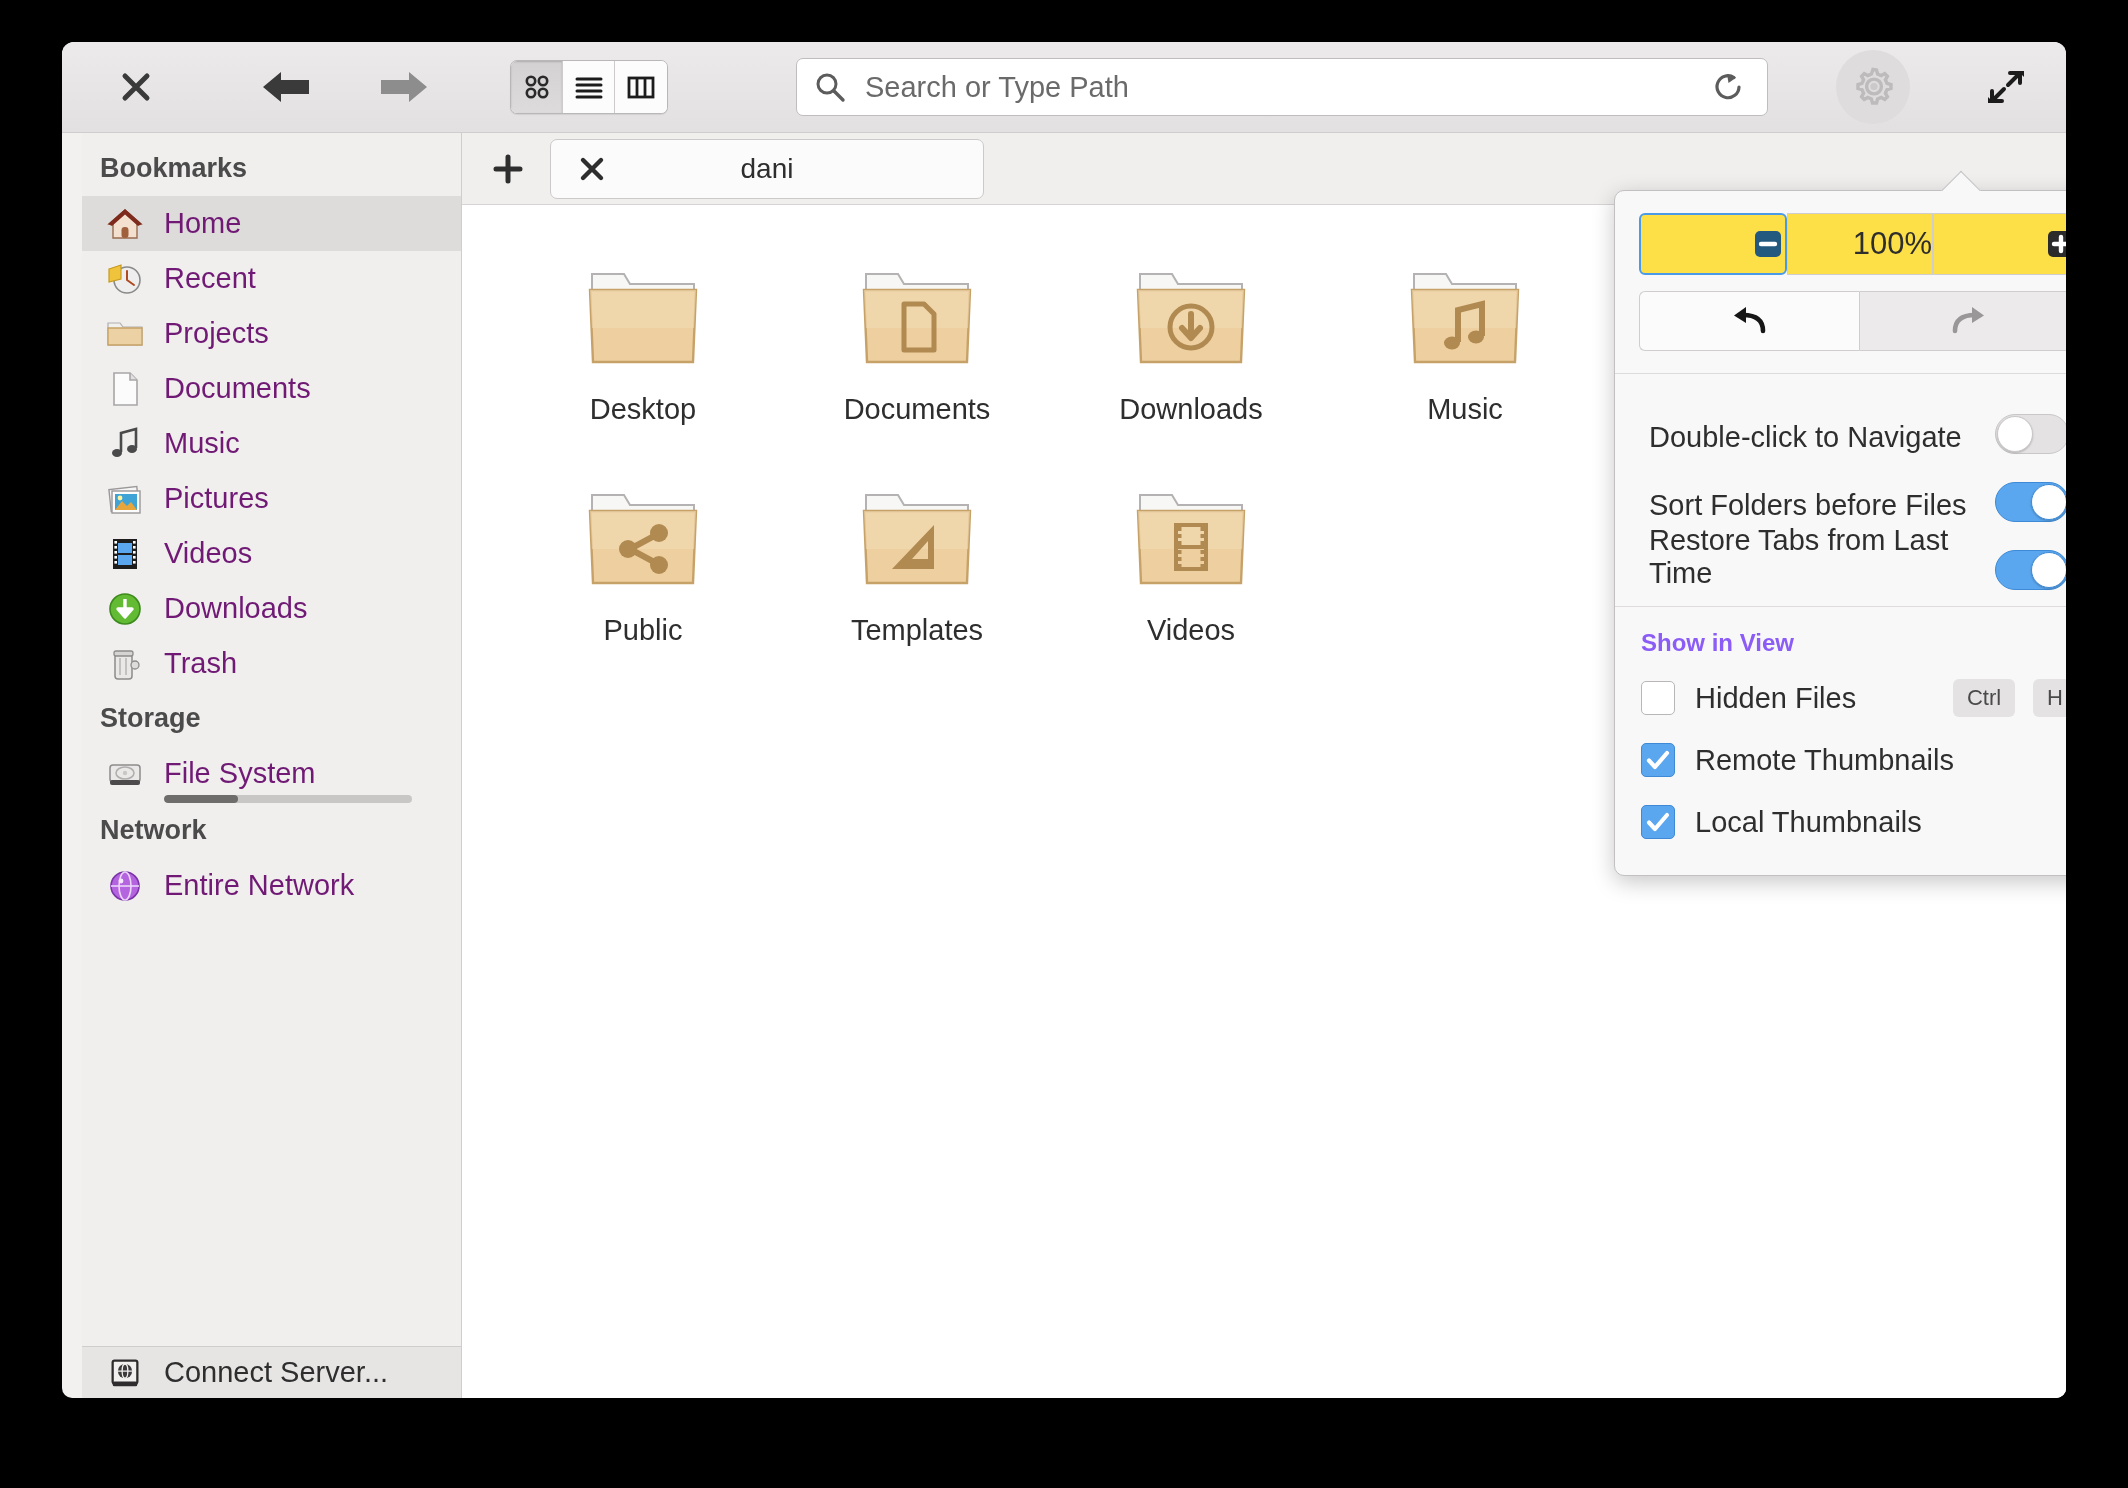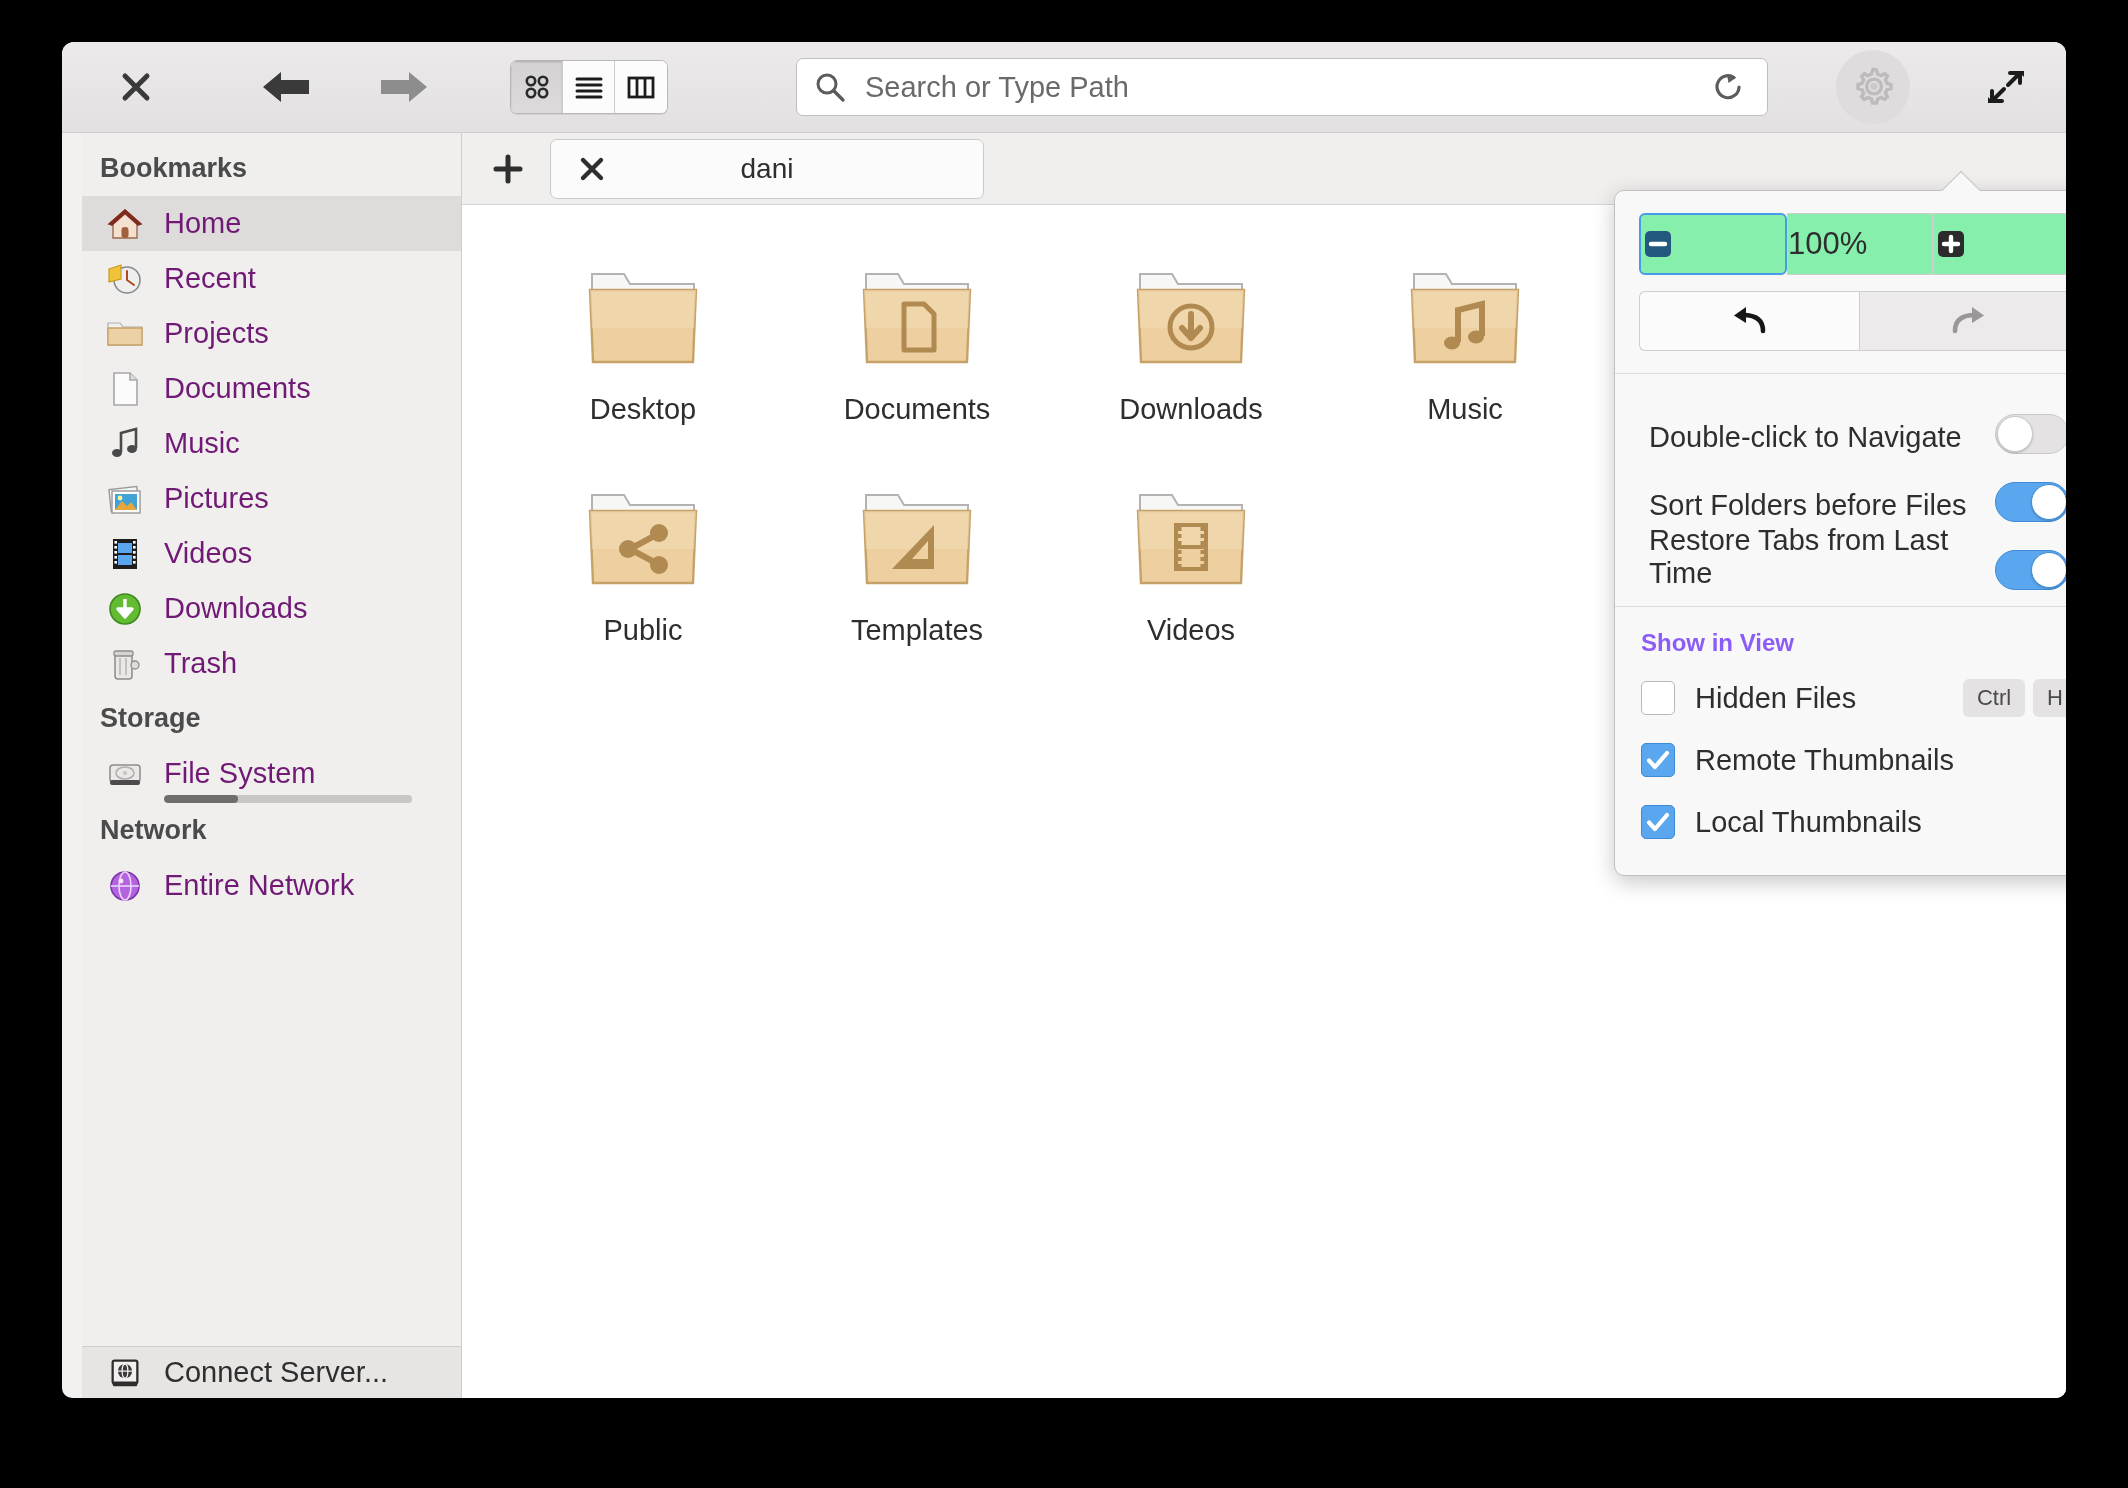--- a/index.html
+++ b/index.html
@@ -204,23 +204,23 @@
     border-left: 1px solid #c2c0c0;
     border-top: 1px solid #c2c0c0;
     transform: rotate(45deg);
   }
   .pop-sec { padding: 22px 24px; }
   .pop-div { height: 1px; background: #dddbdb; }
 
   .zoom-row { display: flex; height: 62px; margin-bottom: 16px; }
   .zoom-btn {
     flex: 1;
-    background: #86efac;
+    background: #fde047;
     border: 1px solid #cfcdcd;
-    display: flex; align-items: center; justify-content: flex-start;
+    display: flex; align-items: center; justify-content: flex-end;
     cursor: pointer;
   }
   .zoom-btn:first-child { border-radius: 6px 0 0 6px; }
   .zoom-btn:last-child { border-radius: 0 6px 6px 0; }
   .zoom-btn.focused { border: 2px solid #4a9ae8; border-radius: 6px; }
   #zoom-level { font-size: 31px; color: #2e2e2e; }
 
   .ur-row { display: flex; height: 60px; }
   .ur-btn {
     flex: 1;
@@ -257,21 +257,21 @@
   .pop-group-title { font-size: 24px; font-weight: bold; color: #8b5cf6; padding: 6px 26px 10px 26px; }
   .chk-row { display: flex; align-items: center; height: 62px; padding: 0 26px; cursor: pointer; }
   .chk {
     width: 34px; height: 34px; border-radius: 5px;
     border: 1px solid #b8b6b6; background: #ffffff;
     flex: 0 0 34px; margin-right: 20px;
     display: flex; align-items: center; justify-content: center;
   }
   .chk.checked { background: #5aa7ef; border-color: #3e8ad6; }
   .chk-label { font-size: 29px; color: #2e2e2e; flex: 1; }
-  .keys { display: flex; gap: 8px; }
+  .keys { display: flex; gap: 18px; }
   .key {
     background: #e4e2e2; border-radius: 6px;
     padding: 6px 14px; font-size: 22px; color: #4a4a4a;
     min-width: 38px; text-align: center;
   }
 </style>
 </head>
 <body>
 
 <div id="window">

